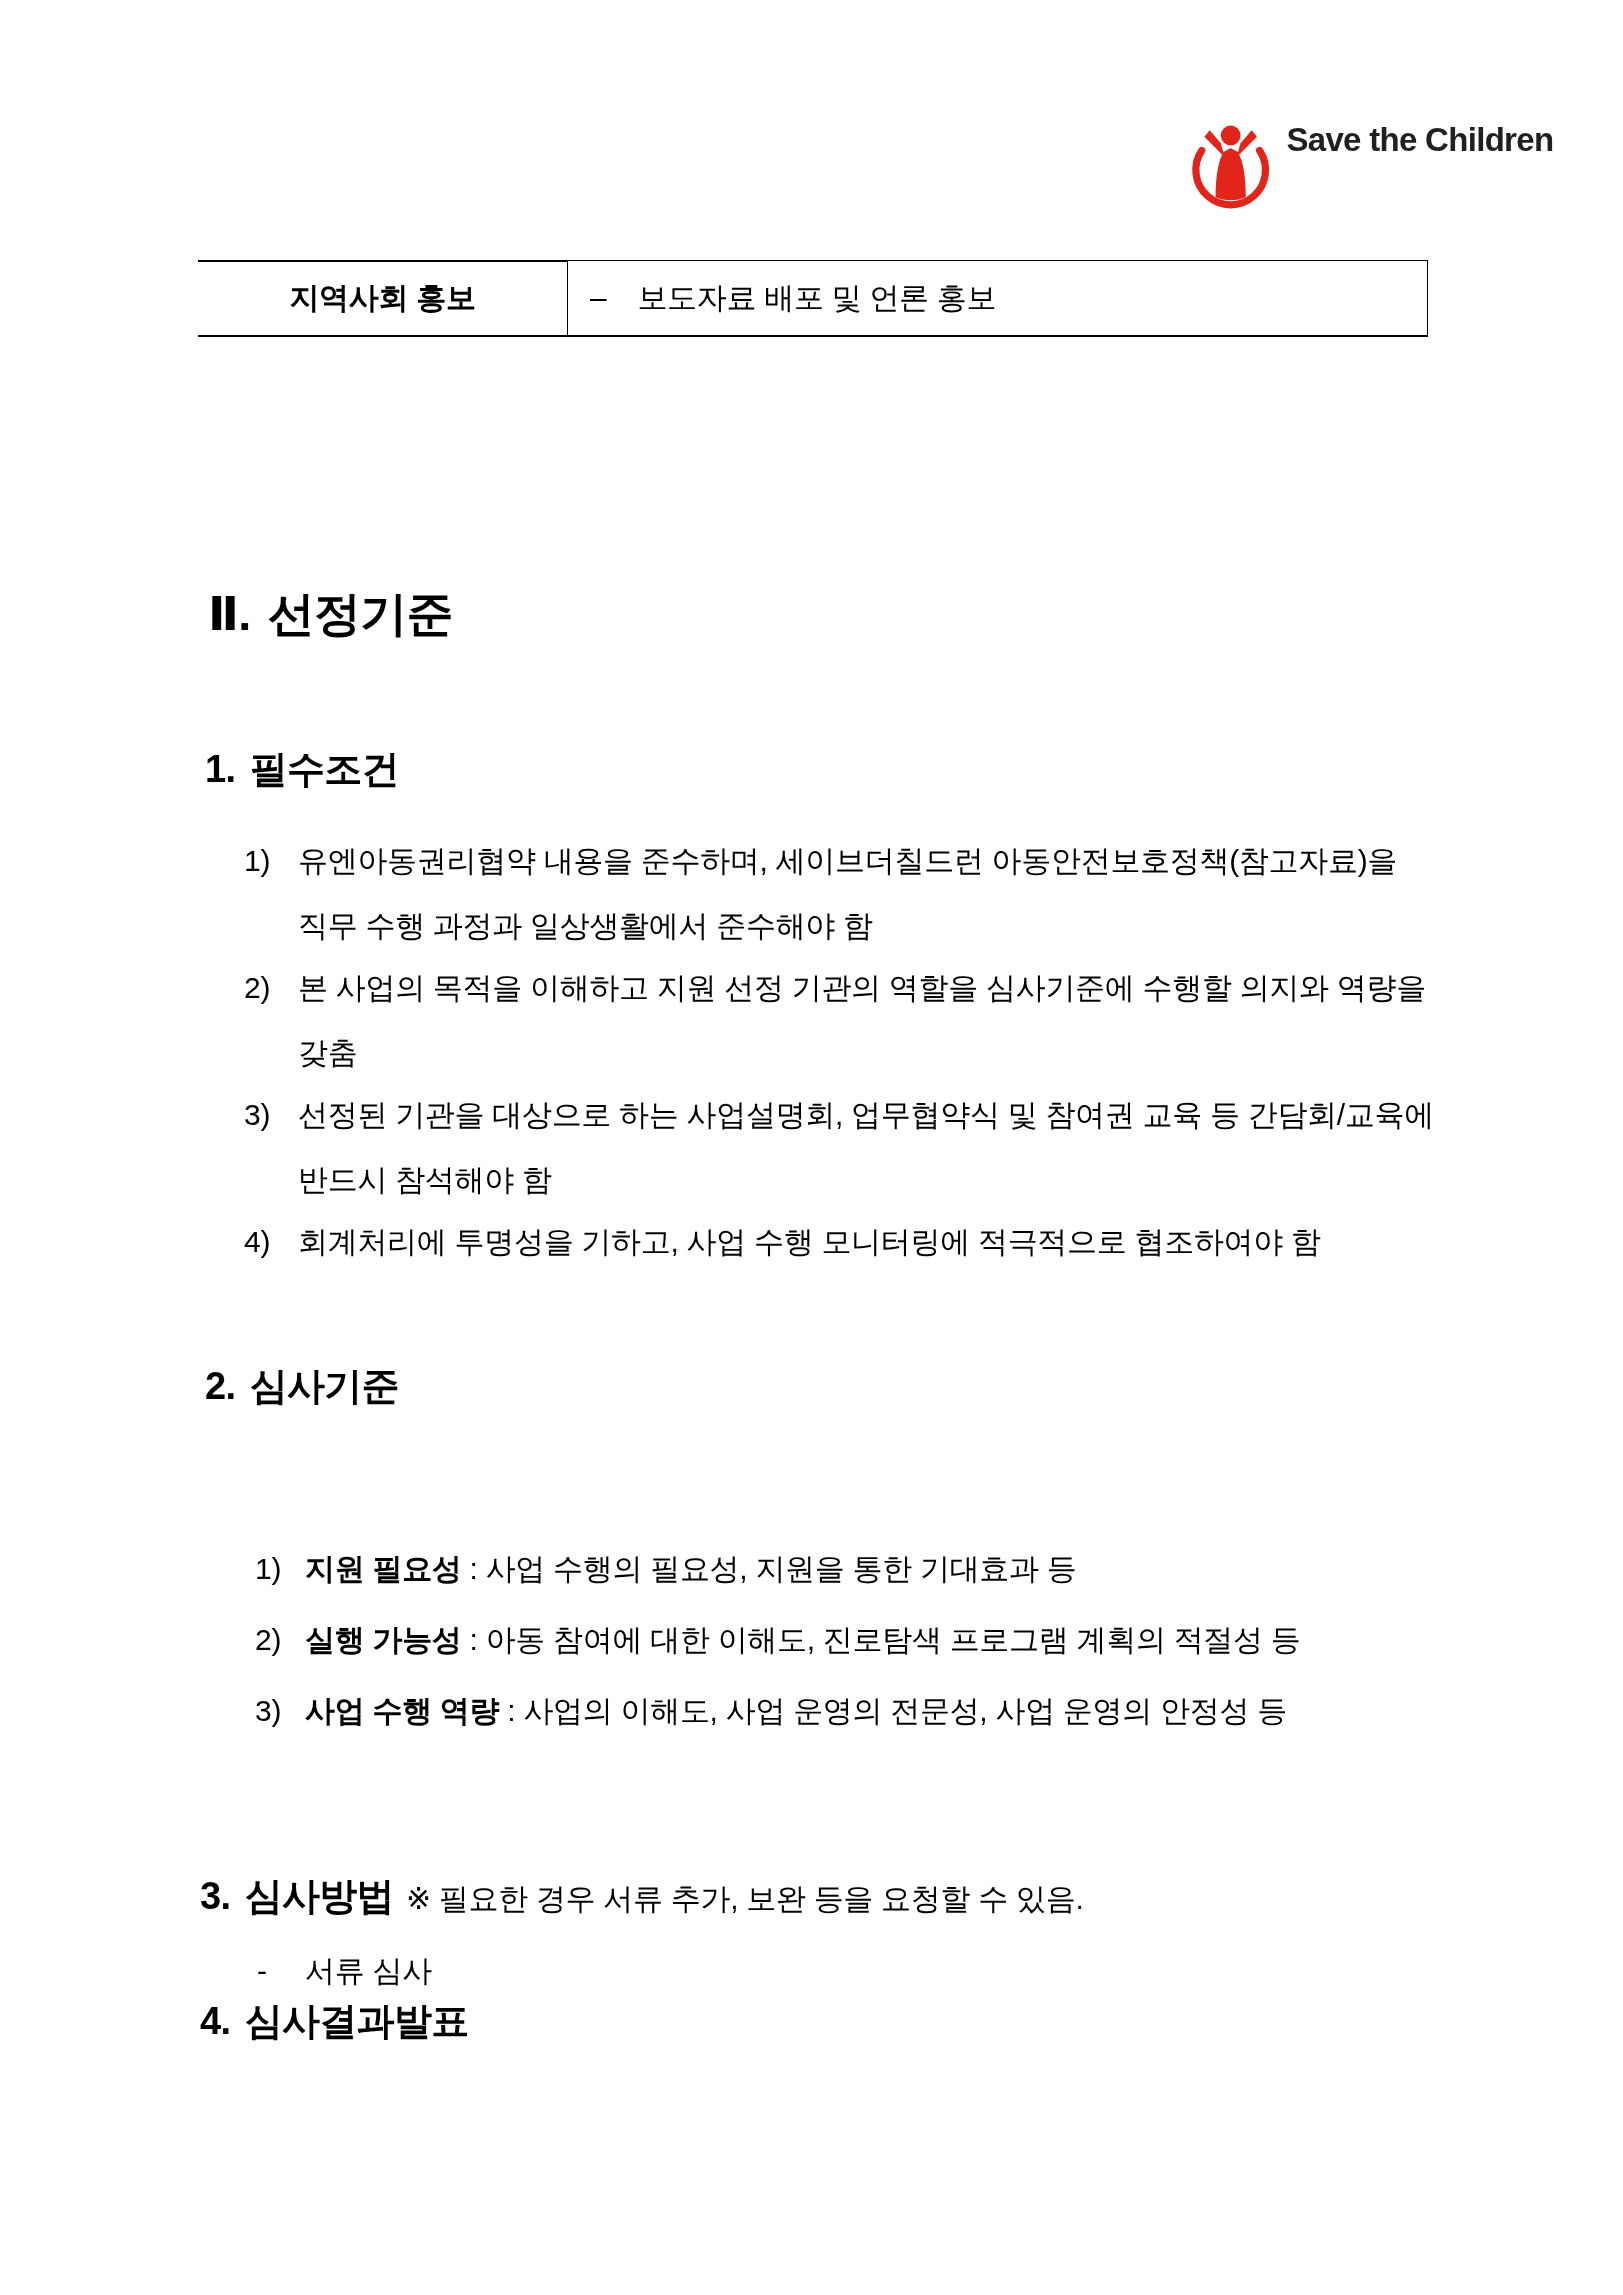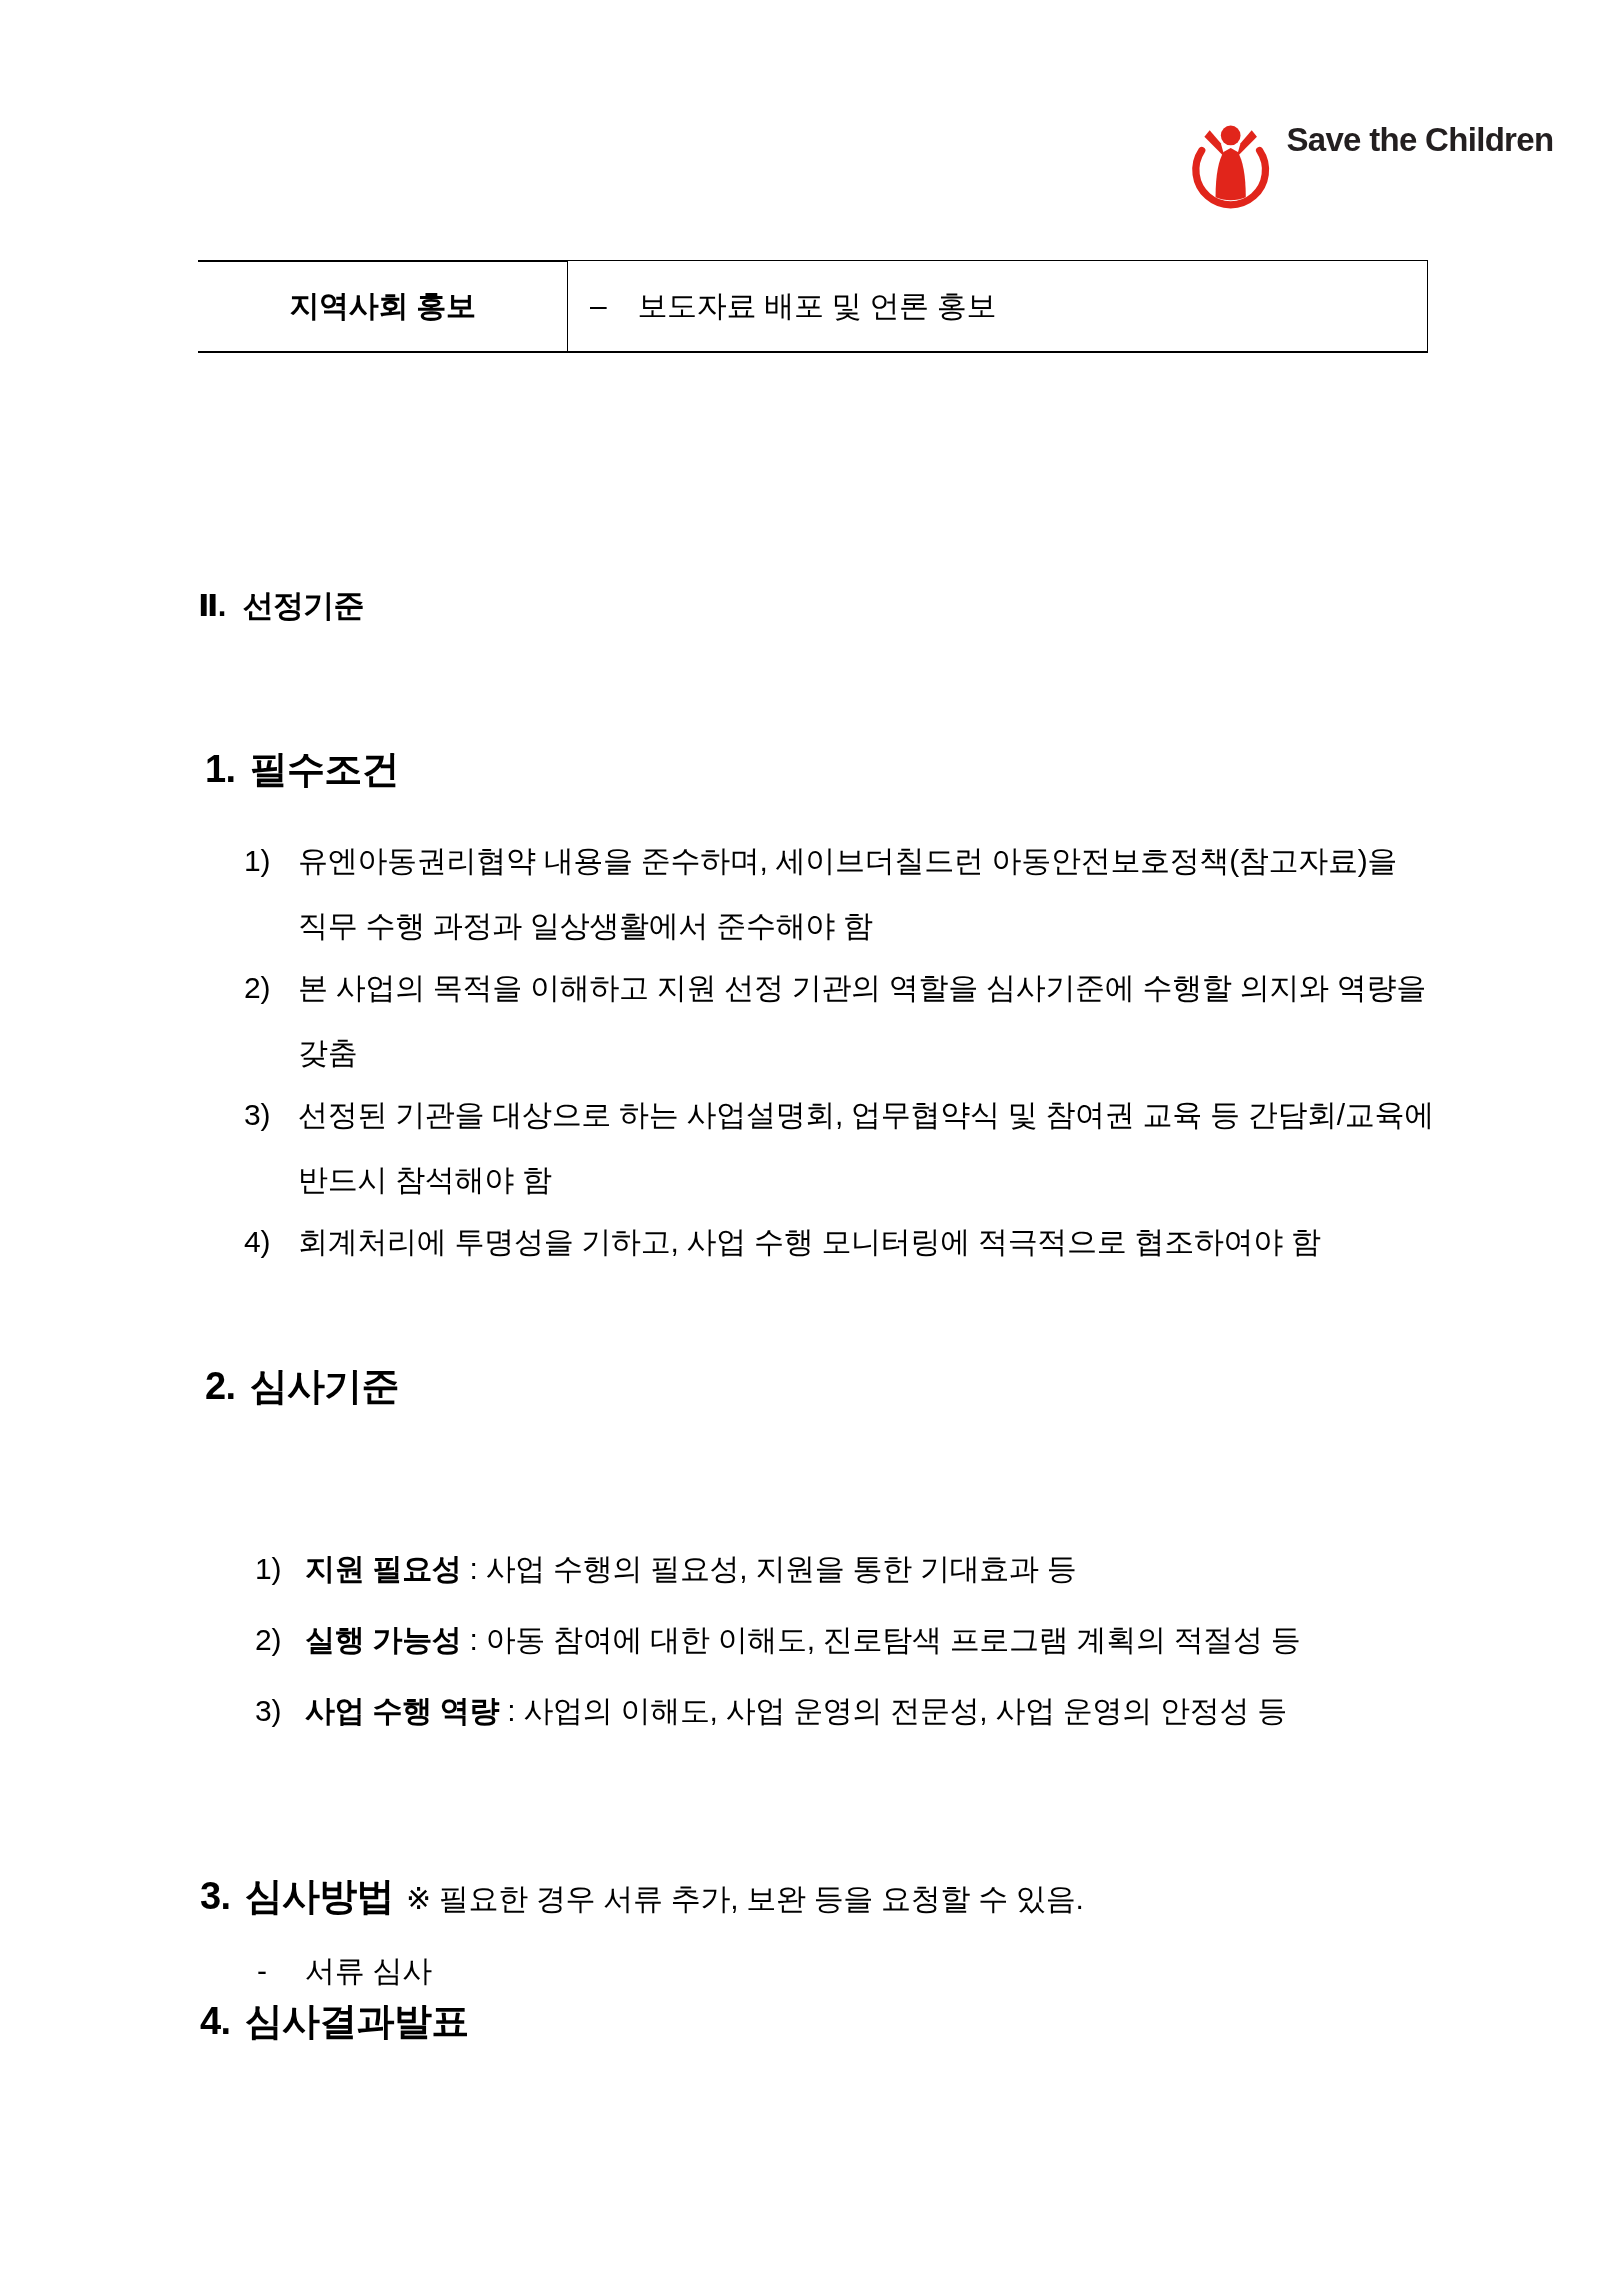--- a/index.html
+++ b/index.html
@@ -14,21 +14,21 @@
   }
   
   .logo{position:absolute;left:1186px;top:121px;display:flex;align-items:flex-start;gap:10.5px;}
   .logo svg{width:90px;height:92px;display:block;}
   .logo .brand{
     font-size:33px;font-weight:bold;color:#231f20;
     letter-spacing:-0.7px;white-space:nowrap;
   }
   
   .tbl{
-    position:absolute;left:198px;top:260px;width:1230px;height:93px;
+    position:absolute;left:198px;top:260px;width:1230px;height:77px;
     display:flex;box-sizing:border-box;
     border-bottom:2px solid #000;
     border-right:1.3px solid #000;
   }
   .tbl .cell-l{
     width:370px;box-sizing:border-box;
     border-top:2.6px solid #000;border-right:1.3px solid #000;
     display:flex;align-items:center;justify-content:center;
     font-size:30px;font-weight:bold;letter-spacing:-0.3px;white-space:nowrap;
   }
@@ -42,22 +42,22 @@
   .tbl .cell-r .dash{margin-right:31px;}
   
   .bodyline{
     position:absolute;
     font-size:30px;line-height:65px;letter-spacing:-0.3px;
     white-space:nowrap;
   }
   .note{left:198px;top:361px;}
   
   .h1{
-    position:absolute;left:198px;top:590px;
-    font-size:31px;font-weight:bold;line-height:1;letter-spacing:-0.7px;white-space:nowrap;
+    position:absolute;left:208px;top:590px;
+    font-size:47px;font-weight:bold;line-height:1;letter-spacing:-0.7px;white-space:nowrap;
   }
   .h1 .num{margin-right:17px;}
   .h2{
     position:absolute;
     font-size:38px;font-weight:bold;line-height:1;letter-spacing:-0.7px;white-space:nowrap;
     display:flex;align-items:baseline;
   }
   .h2 .num{margin-right:14.4px;}
   .h2 .inline-note{
     font-size:30px;font-weight:normal;letter-spacing:-0.3px;margin-left:12px;

